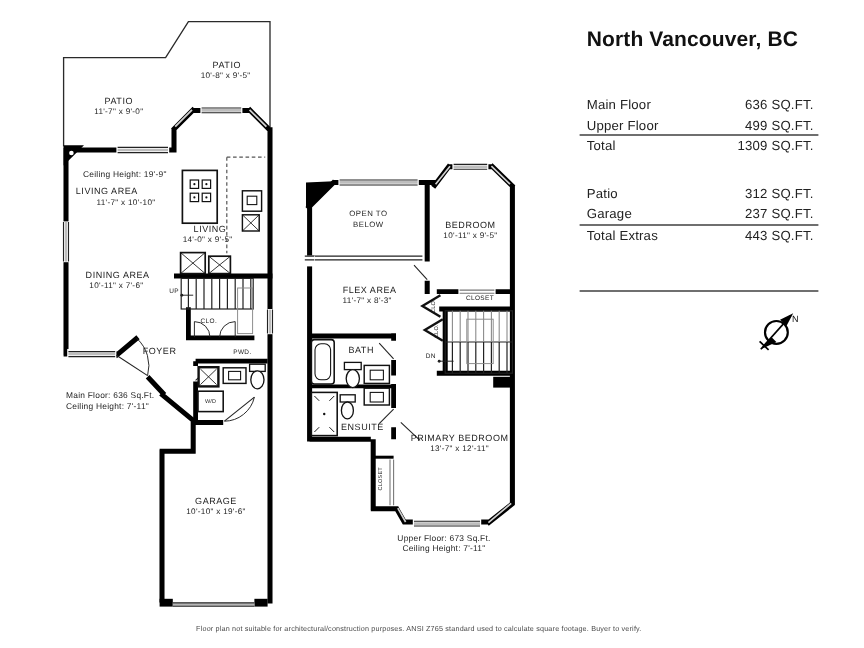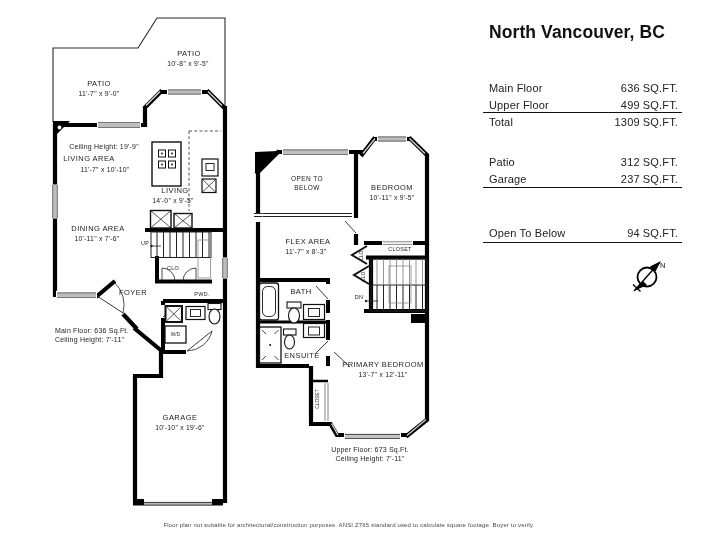--- a/index.html
+++ b/index.html
@@ -299,22 +299,22 @@
   </div>
   <div class="trow" style="top:156px">
     <span>Patio</span>
     <span>312 SQ.FT.</span>
   </div>
   <div class="trow" style="top:173px">
     <span>Garage</span>
     <span>237 SQ.FT.</span>
   </div>
   <div class="rule" style="top:187px"></div>
-  <div class="trow" style="top:227px">
-    <span>Open To Below</span>
-    <span>94 SQ.FT.</span>
+  <div class="trow" style="top:191px">
+    <span>Total Extras</span>
+    <span>443 SQ.FT.</span>
   </div>
   <div class="rule" style="top:242px"></div>
 
   <div class="n-label" style="left:660px;top:261px">N</div>
 
   <div class="disclaimer">Floor plan not suitable for architectural/construction purposes. ANSI Z765 standard used to calculate square footage. Buyer to verify.</div>
 </div>
 
 </body></html>

